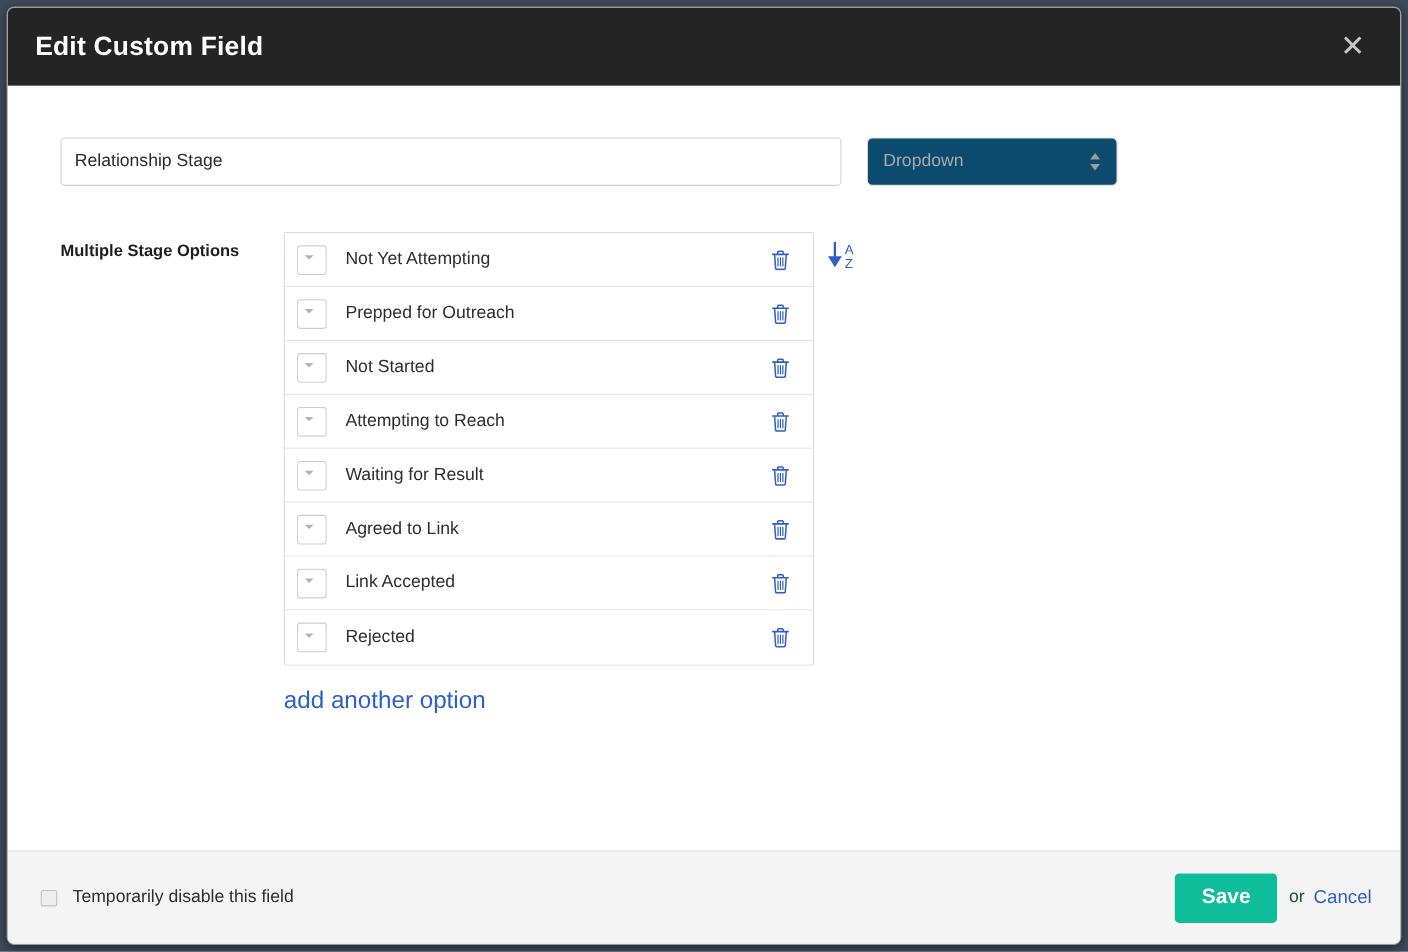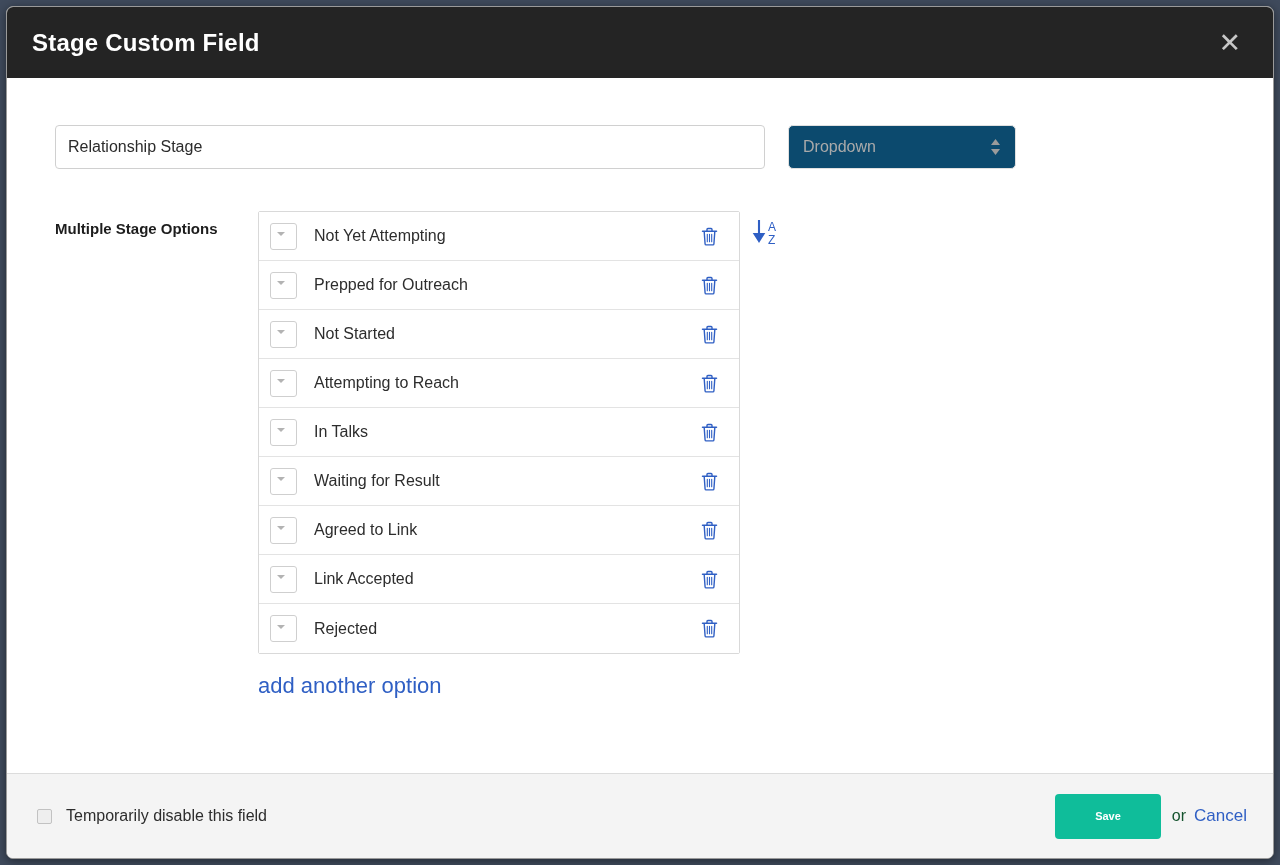--- a/index.html
+++ b/index.html
@@ -226,25 +226,25 @@
     cursor: pointer;
   }
   #footer-right {
     margin-left: auto;
     display: flex;
     align-items: center;
   }
   #save-button {
     background: #0fbd9a;
     color: #ffffff;
-    font-size: 11px;
+    font-size: 19px;
     font-weight: bold;
     border: none;
     border-radius: 4px;
-    padding: 0 40px;
+    padding: 0 24px;
     height: 45px;
     cursor: pointer;
     font-family: "Liberation Sans", sans-serif;
   }
   #or-text {
     margin: 0 8px 0 11px;
     font-size: 16px;
     color: #14532d;
   }
   #cancel-link {
@@ -253,21 +253,21 @@
     text-decoration: none;
     cursor: pointer;
   }
 </style>
 </head>
 <body>
 
 <div id="modal">
 
   <div id="modal-header">
-    <div id="modal-title">Stage Custom Field</div>
+    <div id="modal-title">Edit Custom Field</div>
     <div id="close-btn">✕</div>
   </div>
 
   <div id="modal-body">
 
     <div id="top-row">
       <input id="field-name-input" type="text" value="Relationship Stage" style="">
 
       <div id="field-type-select">
         <span>Dropdown</span>
@@ -322,30 +322,20 @@
                 <button class="swatch-btn"><span class="swatch-inner"><span class="swatch-color" style="--sw: #d7bce6;"></span><span class="swatch-caret"></span></span></button>
                 <span class="option-label">Attempting to Reach</span>
                 <span class="delete-btn"><svg width="17" height="19" viewBox="0 0 17 19">
                     <path d="M1.5 4.2 H15.5" stroke="#2f5fc4" stroke-width="1.5" stroke-linecap="round"></path>
                     <path d="M6 4.2 V2.4 a0.9 0.9 0 0 1 0.9-0.9 h3.2 a0.9 0.9 0 0 1 0.9 0.9 V4.2" fill="none" stroke="#2f5fc4" stroke-width="1.4"></path>
                     <path d="M3.2 4.6 L4.1 17.0 a1 1 0 0 0 1 0.9 h6.8 a1 1 0 0 0 1-0.9 L13.8 4.6" fill="none" stroke="#2f5fc4" stroke-width="1.4"></path>
                     <path d="M6.3 7.3 V14.8 M8.5 7.3 V14.8 M10.7 7.3 V14.8" stroke="#2f5fc4" stroke-width="1.1" stroke-linecap="round"></path>
                   </svg></span>
               </div>
               <div class="option-row">
-                <button class="swatch-btn"><span class="swatch-inner"><span class="swatch-color" style="--sw: #a9c6e7;"></span><span class="swatch-caret"></span></span></button>
-                <span class="option-label">In Talks</span>
-                <span class="delete-btn"><svg width="17" height="19" viewBox="0 0 17 19">
-                    <path d="M1.5 4.2 H15.5" stroke="#2f5fc4" stroke-width="1.5" stroke-linecap="round"></path>
-                    <path d="M6 4.2 V2.4 a0.9 0.9 0 0 1 0.9-0.9 h3.2 a0.9 0.9 0 0 1 0.9 0.9 V4.2" fill="none" stroke="#2f5fc4" stroke-width="1.4"></path>
-                    <path d="M3.2 4.6 L4.1 17.0 a1 1 0 0 0 1 0.9 h6.8 a1 1 0 0 0 1-0.9 L13.8 4.6" fill="none" stroke="#2f5fc4" stroke-width="1.4"></path>
-                    <path d="M6.3 7.3 V14.8 M8.5 7.3 V14.8 M10.7 7.3 V14.8" stroke="#2f5fc4" stroke-width="1.1" stroke-linecap="round"></path>
-                  </svg></span>
-              </div>
-              <div class="option-row">
                 <button class="swatch-btn"><span class="swatch-inner"><span class="swatch-color" style="--sw: #f3c394;"></span><span class="swatch-caret"></span></span></button>
                 <span class="option-label">Waiting for Result</span>
                 <span class="delete-btn"><svg width="17" height="19" viewBox="0 0 17 19">
                     <path d="M1.5 4.2 H15.5" stroke="#2f5fc4" stroke-width="1.5" stroke-linecap="round"></path>
                     <path d="M6 4.2 V2.4 a0.9 0.9 0 0 1 0.9-0.9 h3.2 a0.9 0.9 0 0 1 0.9 0.9 V4.2" fill="none" stroke="#2f5fc4" stroke-width="1.4"></path>
                     <path d="M3.2 4.6 L4.1 17.0 a1 1 0 0 0 1 0.9 h6.8 a1 1 0 0 0 1-0.9 L13.8 4.6" fill="none" stroke="#2f5fc4" stroke-width="1.4"></path>
                     <path d="M6.3 7.3 V14.8 M8.5 7.3 V14.8 M10.7 7.3 V14.8" stroke="#2f5fc4" stroke-width="1.1" stroke-linecap="round"></path>
                   </svg></span>
               </div>
               <div class="option-row">

